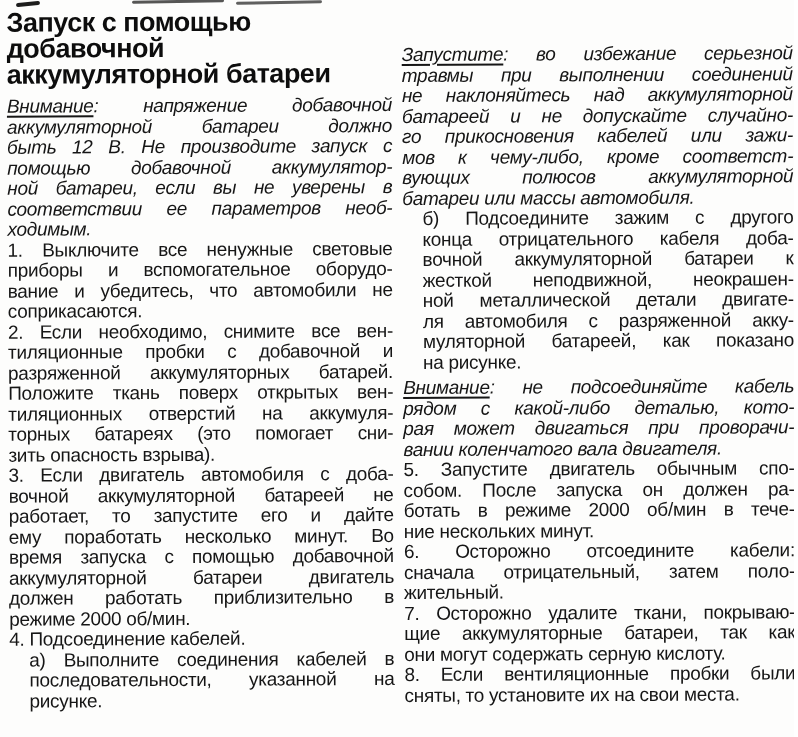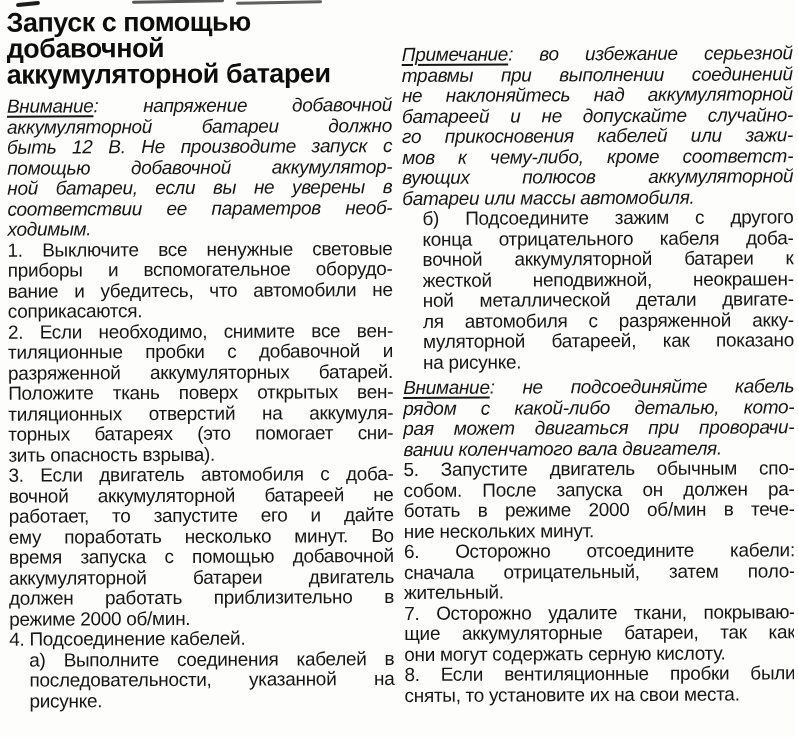--- a/index.html
+++ b/index.html
@@ -116,21 +116,21 @@
           <div class="block indent">
             <div class="line">а) Выполните соединения кабелей в</div>
             <div class="line">последовательности, указанной на</div>
             <div class="line last">рисунке.</div>
           </div>
         </div>
     </div>
     <div class="col col-right">
       <div class="blocks">
           <div class="block italic">
-            <div class="line"><span class="lead">Примечание</span>: во избежание серьезной</div>
+            <div class="line"><span class="lead">Запустите</span>: во избежание серьезной</div>
             <div class="line">травмы при выполнении соединений</div>
             <div class="line">не наклоняйтесь над аккумуляторной</div>
             <div class="line">батареей и не допускайте случайно-</div>
             <div class="line">го прикосновения кабелей или зажи-</div>
             <div class="line">мов к чему-либо, кроме соответст-</div>
             <div class="line">вующих полюсов аккумуляторной</div>
             <div class="line last">батареи или массы автомобиля.</div>
           </div>
           <div class="block indent">
             <div class="line">б) Подсоедините зажим с другого</div>

